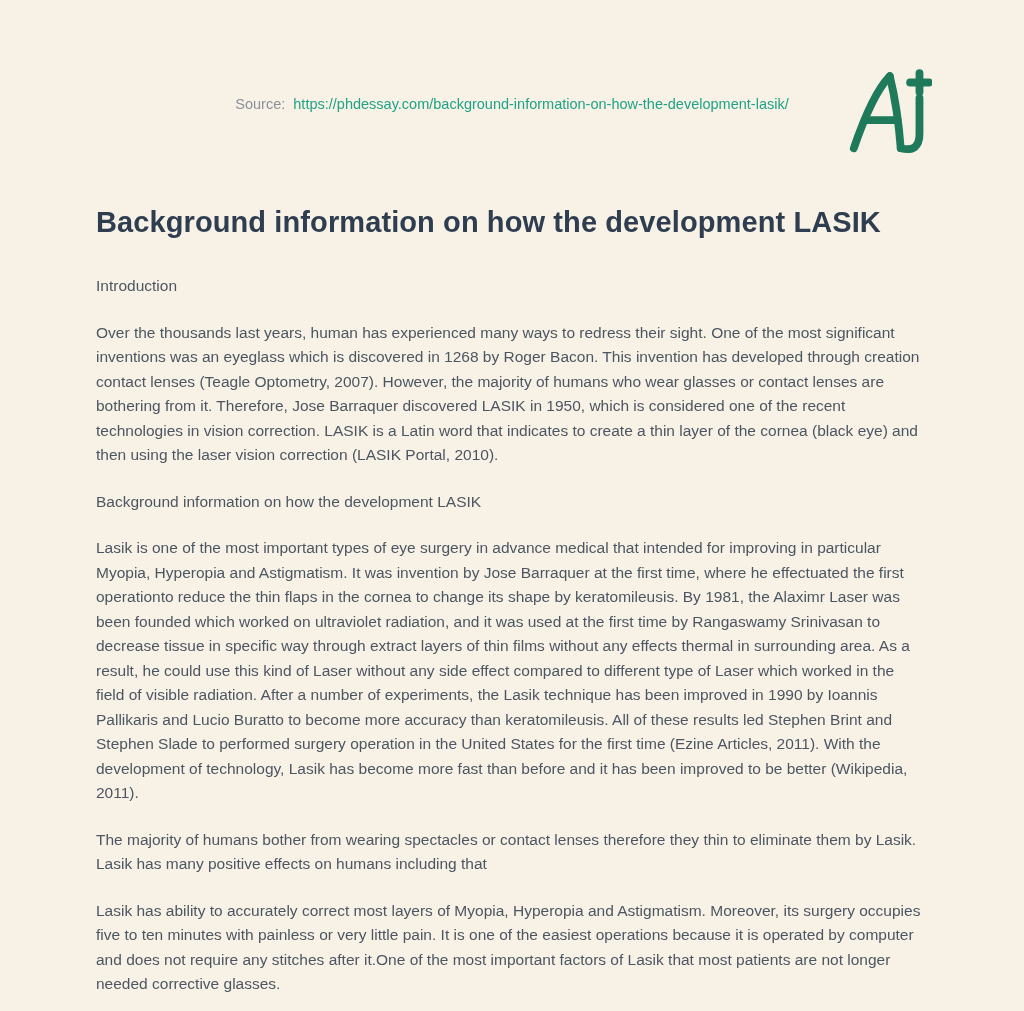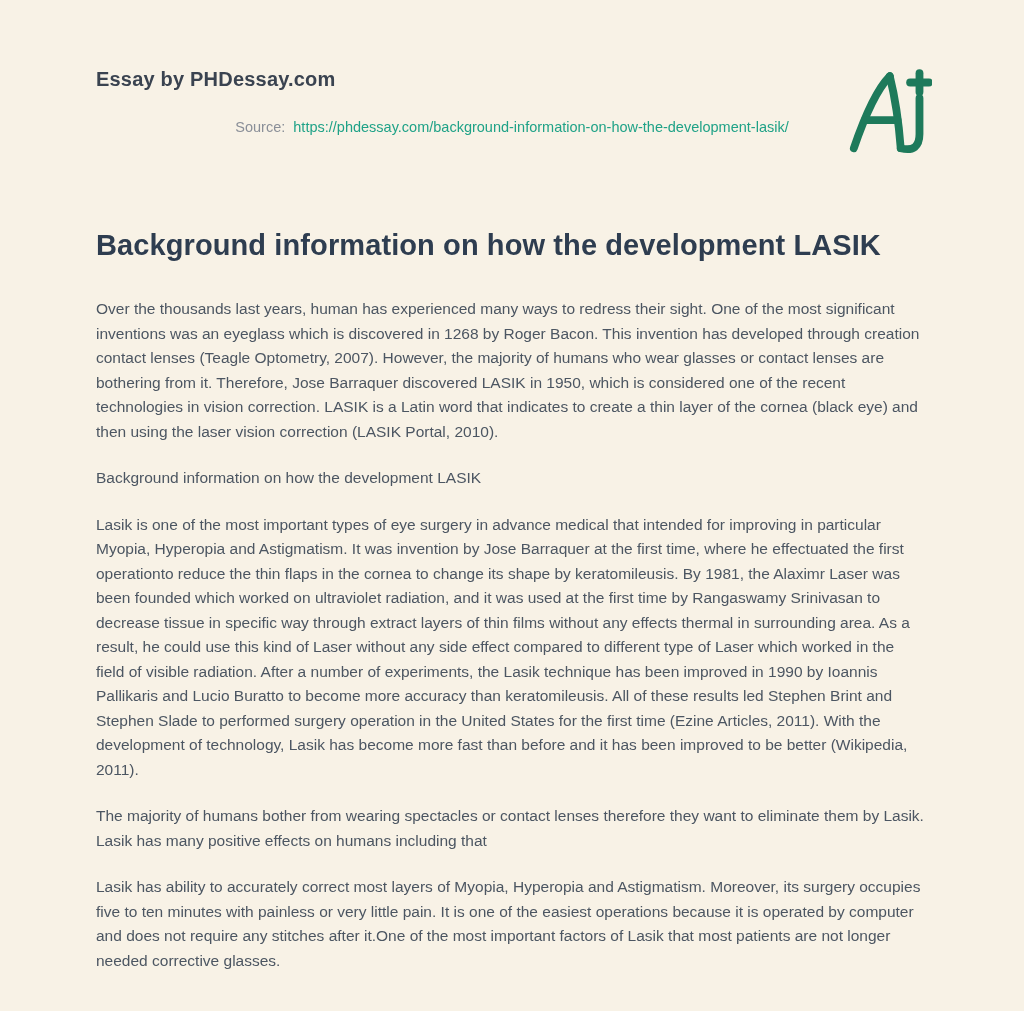--- a/index.html
+++ b/index.html
@@ -72,21 +72,20 @@
     max-width: 828px;
   }
 
   .block:last-child { margin-bottom: 0; }
 </style>
 </head>
 <body>
 
 <div class="page">
 
-  <div class="brand">Essay by PHDessay.com</div>
 
   <div class="logo">
     <svg viewBox="0 0 110 118" width="86" height="94" aria-hidden="true">
       <g fill="none" stroke="#1E7A5B" stroke-width="10" stroke-linecap="round">
 
         <path d="M10 104 Q 34 34 56 12"></path>
 
         <path d="M56 12 Q 66 52 70 104"></path>
 
         <path d="M24 68 H 66"></path>
@@ -100,26 +99,27 @@
   </div>
 
   <div class="source-line">
     <span>Source:</span>
     <a href="#">https://phdessay.com/background-information-on-how-the-development-lasik/</a>
   </div>
 
   <h1 class="essay-title">Background information on how the development LASIK</h1>
 
   <div class="content">
+    <p class="block">Introduction</p>
 
     <p class="block">Over the thousands last years, human has experienced many ways to redress their sight. One of the most significant inventions was an eyeglass which is discovered in 1268 by Roger Bacon. This invention has developed through creation contact lenses (Teagle Optometry, 2007). However, the majority of humans who wear glasses or contact lenses are bothering from it. Therefore, Jose Barraquer discovered LASIK in 1950, which is considered one of the recent technologies in vision correction. LASIK is a Latin word that indicates to create a thin layer of the cornea (black eye) and then using the laser vision correction (LASIK Portal, 2010).</p>
 
     <p class="block">Background information on how the development LASIK</p>
 
     <p class="block">Lasik is one of the most important types of eye surgery in advance medical that intended for improving in particular Myopia, Hyperopia and Astigmatism. It was invention by Jose Barraquer at the first time, where he effectuated the first operationto reduce the thin flaps in the cornea to change its shape by keratomileusis. By 1981, the Alaximr Laser was been founded which worked on ultraviolet radiation, and it was used at the first time by Rangaswamy Srinivasan to decrease tissue in specific way through extract layers of thin films without any effects thermal in surrounding area. As a result, he could use this kind of Laser without any side effect compared to different type of Laser which worked in the field of visible radiation. After a number of experiments, the Lasik technique has been improved in 1990 by Ioannis Pallikaris and Lucio Buratto to become more accuracy than keratomileusis. All of these results led Stephen Brint and Stephen Slade to performed surgery operation in the United States for the first time (Ezine Articles, 2011). With the development of technology, Lasik has become more fast than before and it has been improved to be better (Wikipedia, 2011).</p>
 
 
-    <p class="block">The majority of humans bother from wearing spectacles or contact lenses therefore they want to eliminate them by Lasik. Lasik has many positive effects on humans including that</p>
+    <p class="block">The majority of humans bother from wearing spectacles or contact lenses therefore they thin to eliminate them by Lasik. Lasik has many positive effects on humans including that</p>
 
     <p class="block">Lasik has ability to accurately correct most layers of Myopia, Hyperopia and Astigmatism. Moreover, its surgery occupies five to ten minutes with painless or very little pain. It is one of the easiest operations because it is operated by computer and does not require any stitches after it.One of the most important factors of Lasik that most patients are not longer needed corrective glasses.</p>
   </div>
 
 </div>
 
 </body></html>

